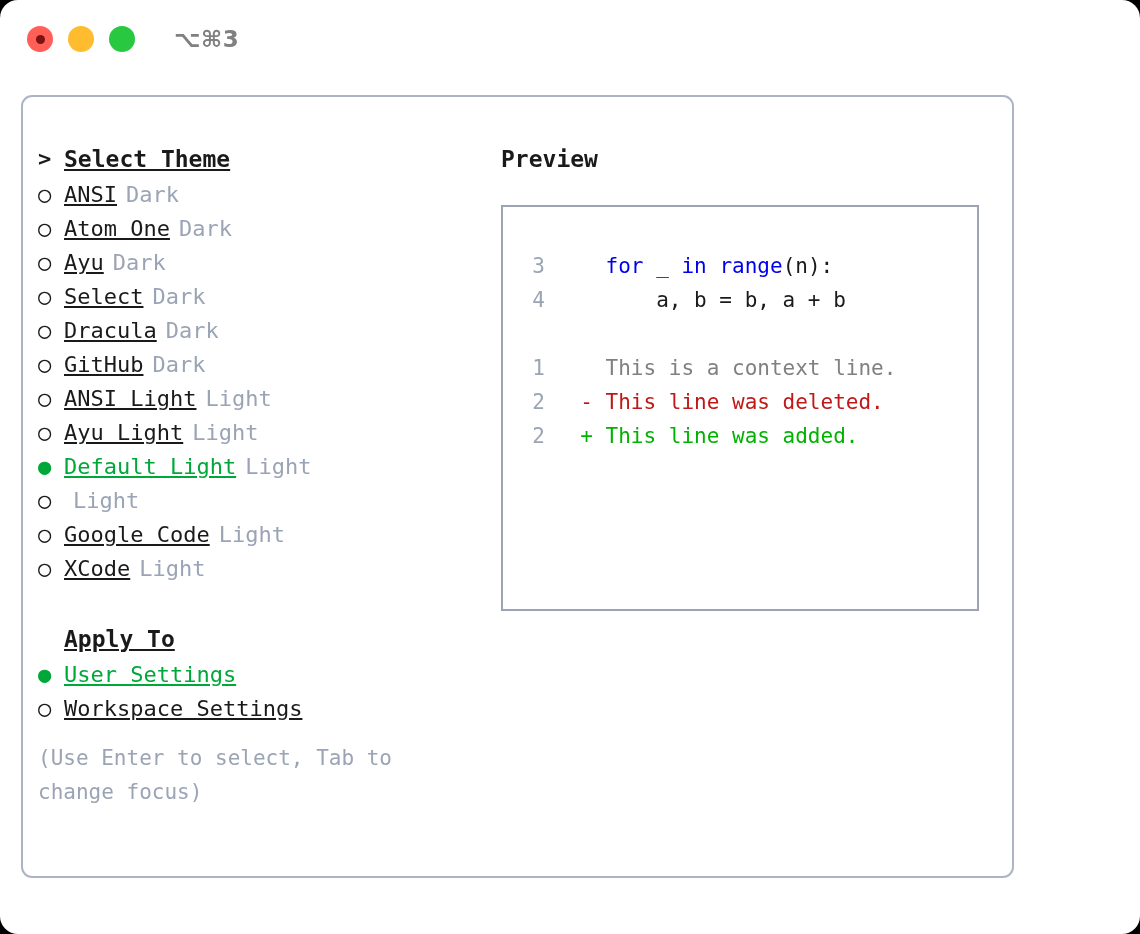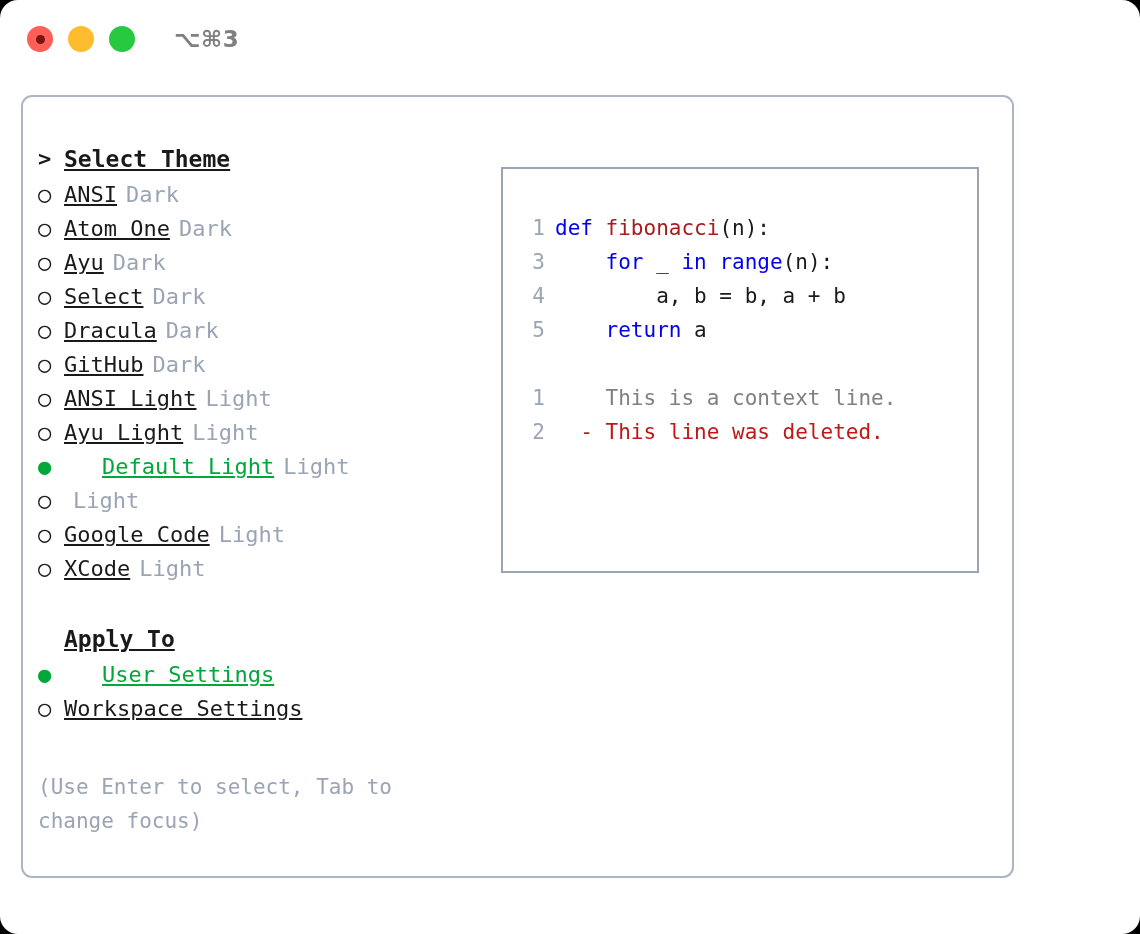--- a/index.html
+++ b/index.html
@@ -106,38 +106,38 @@
     font-size: 22px;
     color: #1a1a1a;
   }
   .marker.bullet-empty {
     color: #1a1a1a;
   }
   .marker.bullet-filled {
     color: #00a83a;
   }
   .row .label { color: #1a1a1a; text-decoration: underline; }
-  .row.selected .label { color: #00a83a; margin-left: 38px; }
+  .row.selected .label { color: #00a83a; }
   .row .suffix {
     color: #9aa4b5;
     margin-left: 9px;
   }
   .header-row {
     height: 38px;
     line-height: 38px;
     font-weight: bold;
     font-size: 23px;
   }
   .header-row .marker { font-weight: bold; }
   .spacer-row { height: 34px; }
 
   .hint {
     position: absolute;
     left: 15px;
-    top: 673px;
+    top: 644px;
     width: 420px;
     font-size: 21px;
     line-height: 34px;
     color: #9aa4b5;
   }
 
   
   .right-col {
     position: absolute;
     left: 478px;
@@ -231,30 +231,30 @@
 
         <div id="apply-items">
             <div class="row selected"><span class="marker bullet-filled">●</span><span class="label">User Settings</span></div>
             <div class="row"><span class="marker bullet-empty">○</span><span class="label">Workspace Settings</span></div>
           </div>
       </div>
 
       <div class="hint">(Use Enter to select, Tab to change focus)</div>
 
       <div class="right-col">
+        <div class="preview-title">Preview</div>
         <div class="preview-box">
           <div id="code-block">
-              <div class="code-line"><span class="lineno">1</span><span class="tok-kw">def </span><span class="tok-fn">fibonacci</span><span class="tok-txt">(n):</span></div>
               <div class="code-line"><span class="lineno">3</span><span class="tok-txt">    </span><span class="tok-kw">for</span><span class="tok-txt"> _ </span><span class="tok-kw">in</span><span class="tok-txt"> </span><span class="tok-kw">range</span><span class="tok-txt">(n):</span></div>
               <div class="code-line"><span class="lineno">4</span><span class="tok-txt">        a, b = b, a + b</span></div>
-              <div class="code-line"><span class="lineno">5</span><span class="tok-txt">    </span><span class="tok-kw">return</span><span class="tok-txt"> a</span></div>
             </div>
           <div class="diff-gap"></div>
           <div id="diff-block">
               <div class="code-line"><span class="lineno">1</span><span class="tok-ctx">    This is a context line.</span></div>
               <div class="code-line"><span class="lineno">2</span><span class="tok-del">  - This line was deleted.</span></div>
+              <div class="code-line"><span class="lineno">2</span><span class="tok-add">  + This line was added.</span></div>
             </div>
         </div>
       </div>
 
     </div>
   </div>
 </div>
 
 </body></html>

